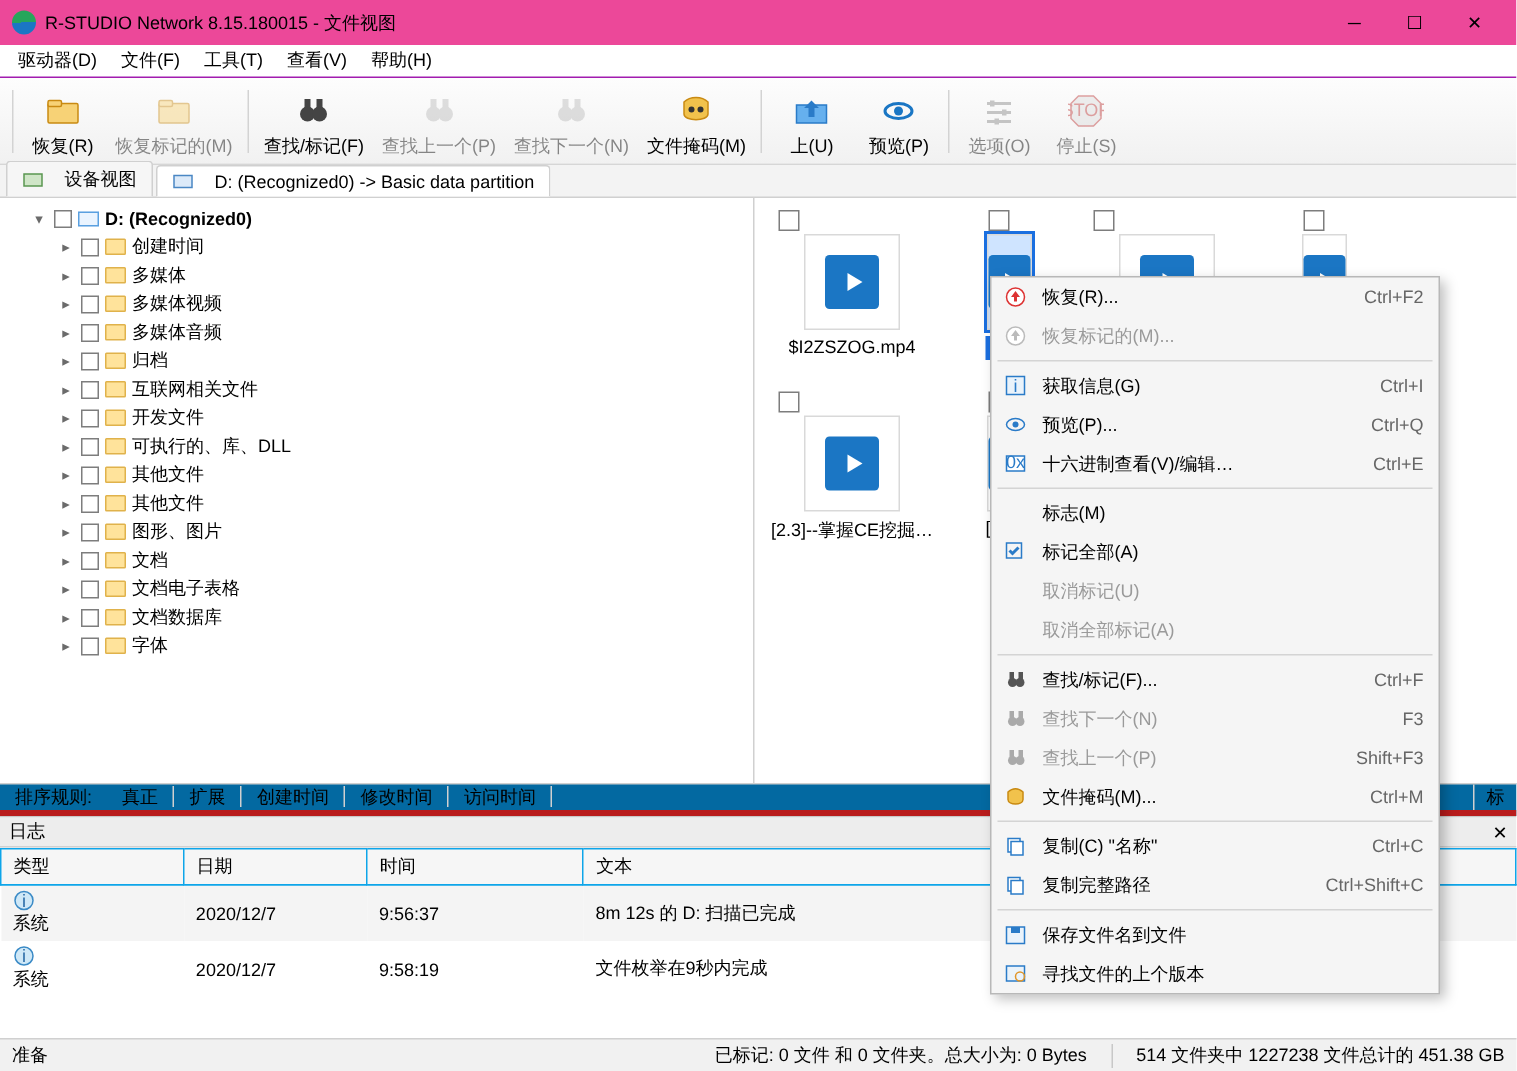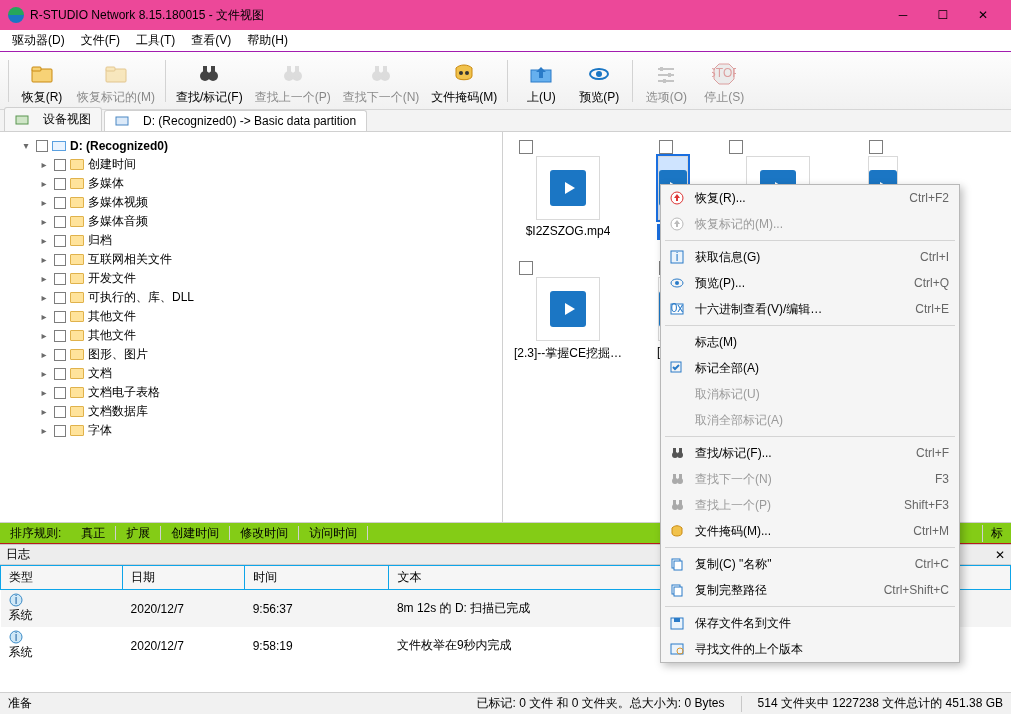--- a/index.html
+++ b/index.html
@@ -31,21 +31,21 @@
 .files-pane{flex:1;padding:8px 10px;overflow:hidden;position:relative}
 .files-pane .file-grid{display:flex;flex-wrap:wrap;gap:20px 30px;align-content:flex-start}
 .file-item{width:110px;display:flex;flex-direction:column;align-items:center}
 .file-item .sel{width:14px;height:14px;border:1px solid #7d7d7d;align-self:flex-start;margin-left:6px;margin-bottom:2px}
 .file-item .thumb{width:64px;height:64px;background:#fff;border:1px solid #d9d9d9;display:flex;align-items:center;justify-content:center}
 .file-item .thumb .play{width:36px;height:36px;background:#1b76c4;border-radius:3px;display:flex;align-items:center;justify-content:center}
 .file-item .thumb .play::after{content:"";border-left:10px solid #fff;border-top:6px solid transparent;border-bottom:6px solid transparent;margin-left:3px}
 .file-item .fname{text-align:center;margin-top:4px;max-width:110px;overflow:hidden;text-overflow:ellipsis;white-space:nowrap}
 .file-item.selected .thumb{outline:2px solid #1a6fe0;background:#cfe4ff}
 .file-item.selected .fname{background:#1a6fe0;color:#fff;padding:1px 3px}
-.sort-bar{height:22px;display:flex;align-items:center;border-top:1px solid #d0d0d0;border-bottom:1px solid #b91c1c;background:#84cc16}
+.sort-bar{height:22px;display:flex;align-items:center;border-top:1px solid #d0d0d0;border-bottom:4px solid #b91c1c;background:#0369a1}
 .sort-bar .sb-label{padding:0 10px}
 .sort-bar .sb-item{padding:0 10px;border-right:1px solid #d0d0d0}
 .sort-bar .sb-right{margin-left:auto;padding:0 8px;border-left:1px solid #d0d0d0}
 .log-section{border-top:1px solid #c8c8c8}
 .log-header{height:20px;background:#ededed;display:flex;align-items:center;padding:0 6px;border-bottom:1px solid #d0d0d0}
 .log-header .close{margin-left:auto}
 .log-table{width:100%;border-collapse:collapse}
 .log-table th{background:#f6f6f6;border:1px solid #0ea5e9;padding:3px 8px;text-align:left;font-weight:normal}
 .log-table td{padding:3px 8px}
 .log-table tr.alt{background:#f4f4f4}

